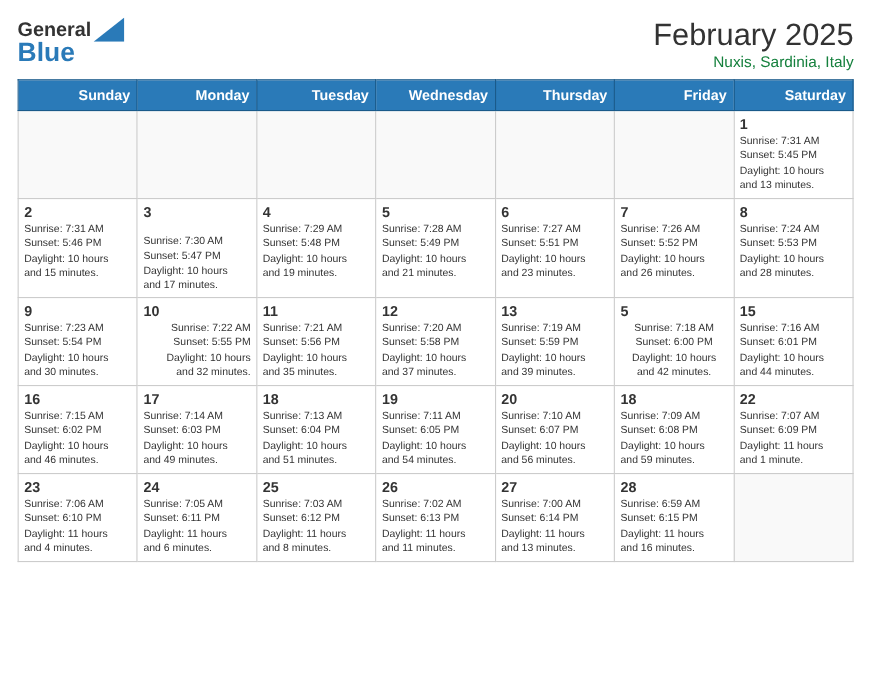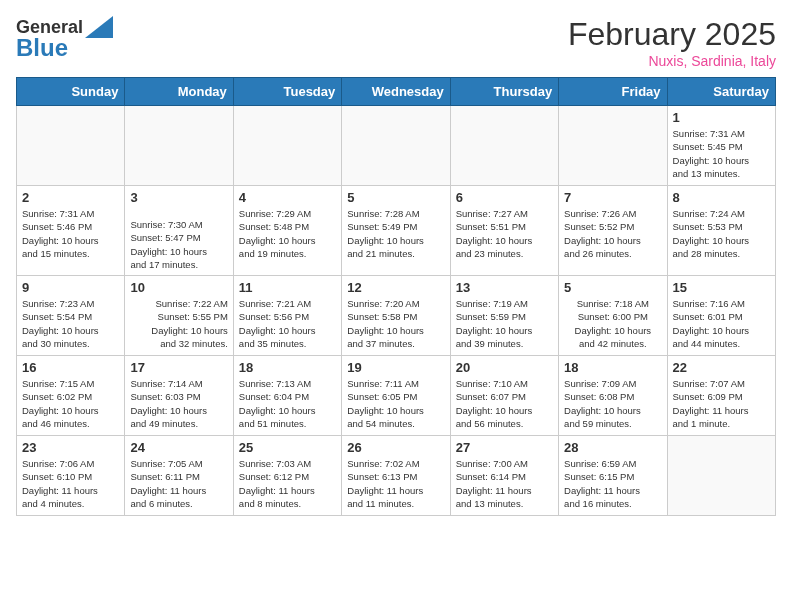--- a/index.html
+++ b/index.html
@@ -31,27 +31,27 @@
     }
     .logo-icon {
       width: 28px;
       height: 22px;
       margin-left: 2px;
     }
     .title-block {
       text-align: right;
     }
     .month-title {
-      font-size: 32px;
+      font-size: 28px;
       font-weight: normal;
       color: #333;
     }
     .location-title {
       font-size: 14px;
-      color: #ec4899;
+      color: #15803d;
     }
     .calendar {
       width: 100%;
       border-collapse: collapse;
       border: 1px solid #ccc;
     }
     .calendar th {
       background-color: #2a7ab8;
       color: #fff;
       text-align: right;

